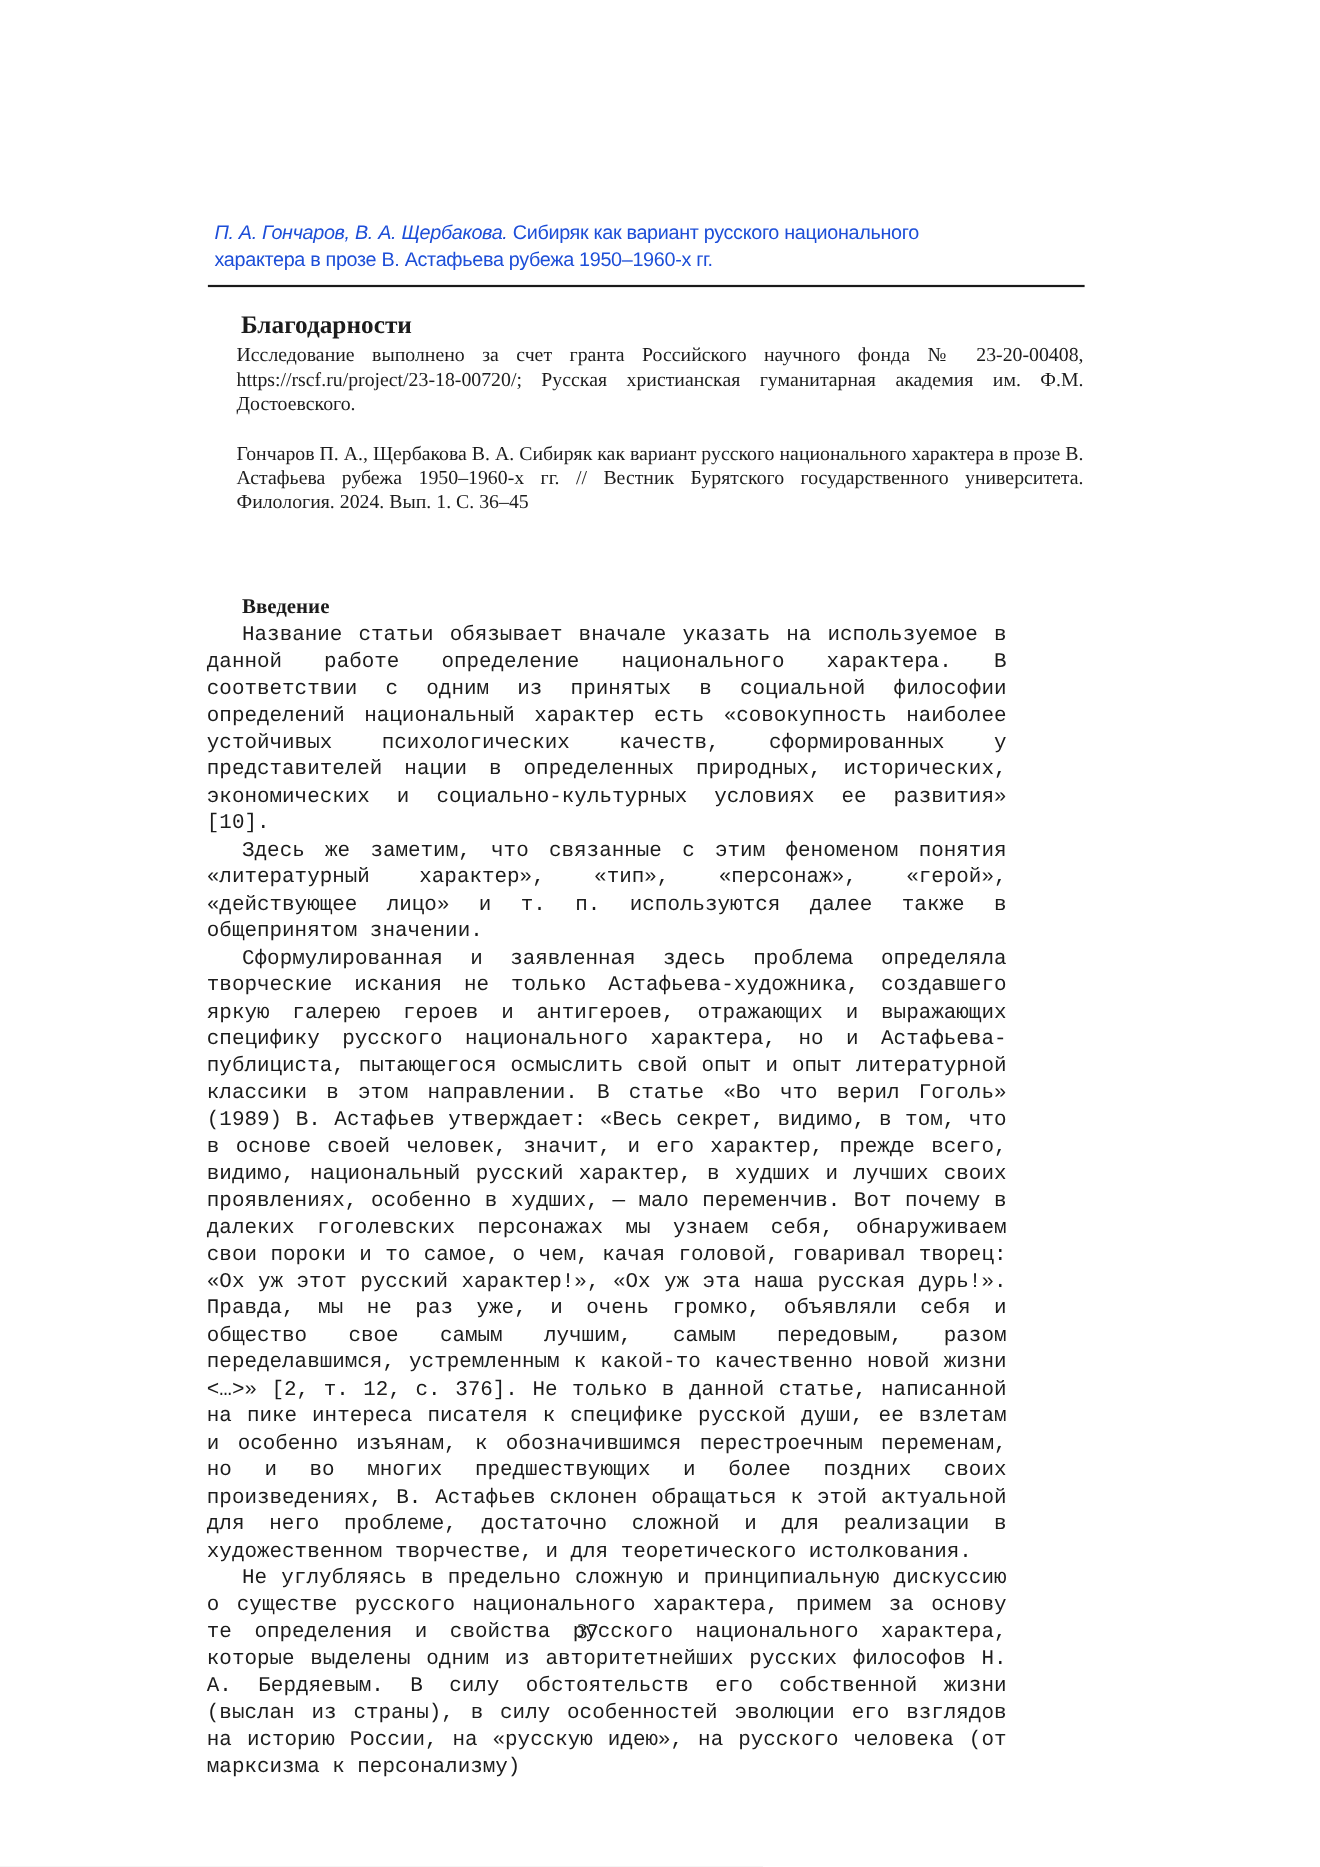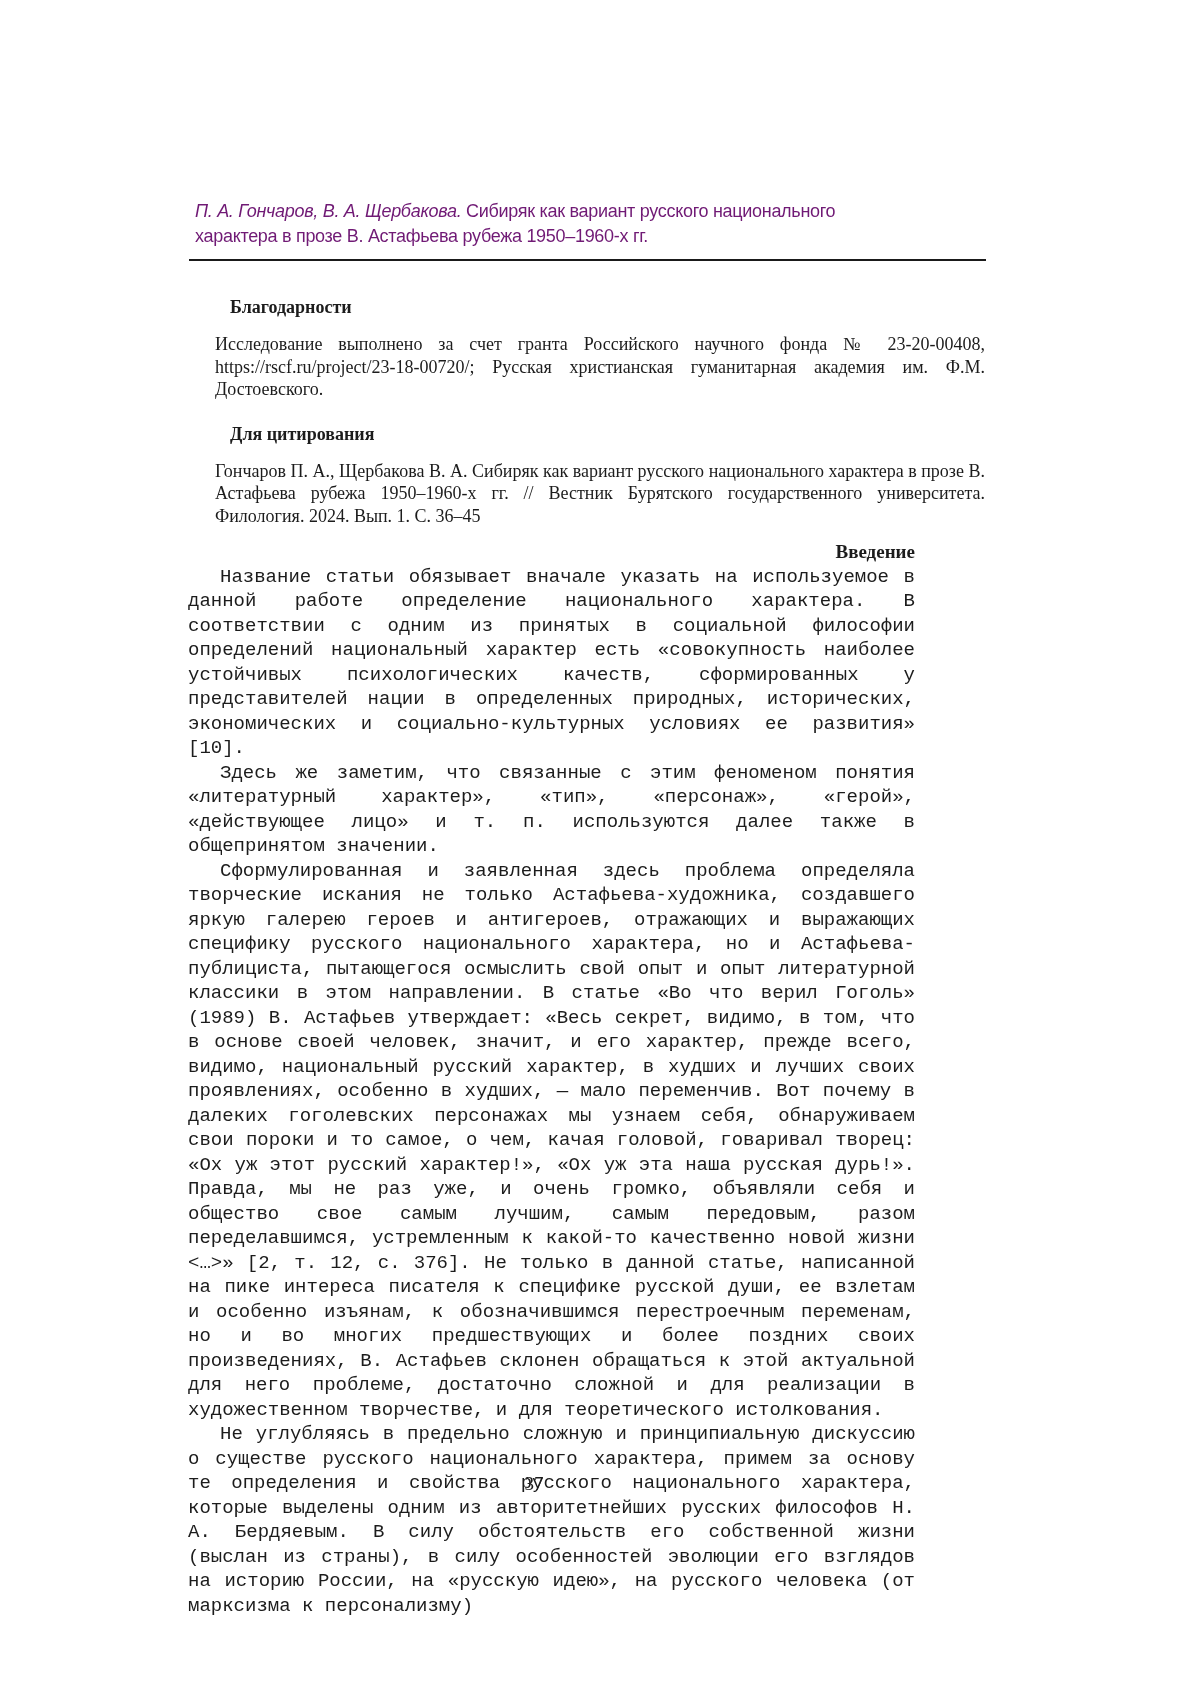--- a/index.html
+++ b/index.html
@@ -11,49 +11,49 @@
     color:#1c1c1c;
     font-family:"Liberation Serif", serif;
     overflow:hidden;
   }
   
   .running-header{
     position:absolute;left:195px;top:199px;width:720px;
     font-family:"Liberation Sans", sans-serif;
     font-size:18px;line-height:25px;
     letter-spacing:-0.3px;
-    color:#701a75;
+    color:#1d4ed8;
   }
   .running-header .authors{font-style:italic;}
   .header-rule{
     position:absolute;left:189px;top:259px;width:797px;height:2px;
     background:#1a1a1a;
   }
   
   .meta-block{
     position:absolute;left:215px;top:281px;width:770px;
     font-size:18px;line-height:22.4px;
     text-align:justify;
   }
   .meta-block h3{
-    margin:15px;font-size:18px;line-height:22.4px;font-weight:bold;
+    margin:4px;font-size:23px;line-height:22.4px;font-weight:bold;
   }
   .meta-block p{margin:0;}
   .meta-block .citation-part{margin-top:22px;}
   .citation-authors{}
   
   .article-body{
     position:absolute;left:188px;top:540px;width:727px;
     font-size:19px;line-height:24.5px;
     text-align:justify;
     hyphens:auto;
   }
   .article-body h2{
     margin:0;font-size:19px;line-height:24.5px;font-weight:bold;
-    text-indent:32px;text-align:right;
+    text-indent:32px;text-align:left;
   }
   .article-body p{
     margin:0;text-indent:32px;font-family:Liberation Mono, monospace;
   }
   .page-number{
     position:absolute;left:0;top:1472px;width:1068px;
     text-align:center;font-size:19px;line-height:24px;
   }
 </style>
 </head>
@@ -66,21 +66,20 @@
   </div>
 
   <div class="header-rule"></div>
 
   <div class="meta-block">
     <div class="ack-part">
       <h3>Благодарности</h3>
       <p><span>Исследование выполнено за счет гранта Российского научного фонда № 23-20-00408, </span><span>https://rscf.ru/project/23-18-00720/</span><span>; Русская христианская гуманитарная академия им. Ф.М. Достоевского.</span></p>
     </div>
     <div class="citation-part">
-      <h3>Для цитирования</h3>
       <p><span class="citation-authors">Гончаров П. А., Щербакова В. А.</span><span> Сибиряк как вариант русского национального характера в прозе В. Астафьева рубежа 1950–1960-х гг. // Вестник Бурятского государственного университета. Филология. 2024. Вып. 1. С. 36–45</span></p>
     </div>
   </div>
 
   <div class="article-body">
     <h2>Введение</h2>
     <p>Название статьи обязывает вначале указать на используемое в данной работе определение национального характера. В соответствии с одним из принятых в социальной философии определений национальный характер есть «совокупность наиболее устойчивых психологических качеств, сформированных у представителей нации в определенных природных, исторических, экономических и социально-культурных условиях ее развития» [10].</p>
     <p>Здесь же заметим, что связанные с этим феноменом понятия «литературный характер», «тип», «персонаж», «герой», «действующее лицо» и т. п. используются далее также в общепринятом значении.</p>
     <p>Сформулированная и заявленная здесь проблема определяла творческие искания не только Астафьева-художника, создавшего яркую галерею героев и антигероев, отражающих и выражающих специфику русского национального характера, но и Астафьева-публициста, пытающегося осмыслить свой опыт и опыт литературной классики в этом направлении. В статье «Во что верил Гоголь» (1989) В. Астафьев утверждает: «Весь секрет, видимо, в том, что в основе своей человек, значит, и его характер, прежде всего, видимо, национальный русский характер, в худших и лучших своих проявлениях, особенно в худших, — мало переменчив. Вот почему в далеких гоголевских персонажах мы узнаем себя, обнаруживаем свои пороки и то самое, о чем, качая головой, говаривал творец: «Ох уж этот русский характер!», «Ох уж эта наша русская дурь!». Правда, мы не раз уже, и очень громко, объявляли себя и общество свое самым лучшим, самым передовым, разом переделавшимся, устремленным к какой-то качественно новой жизни &lt;…&gt;» [2, т. 12, с. 376]. Не только в данной статье, написанной на пике интереса писателя к специфике русской души, ее взлетам и особенно изъянам, к обозначившимся перестроечным переменам, но и во многих предшествующих и более поздних своих произведениях, В. Астафьев склонен обращаться к этой актуальной для него проблеме, достаточно сложной и для реализации в художественном творчестве, и для теоретического истолкования.</p>
     <p>Не углубляясь в предельно сложную и принципиальную дискуссию о существе русского национального характера, примем за основу те определения и свойства русского национального характера, которые выделены одним из авторитетнейших русских философов Н. А. Бердяевым. В силу обстоятельств его собственной жизни (выслан из страны), в силу особенностей эволюции его взглядов на историю России, на «русскую идею», на русского человека (от марксизма к персонализму)</p>

